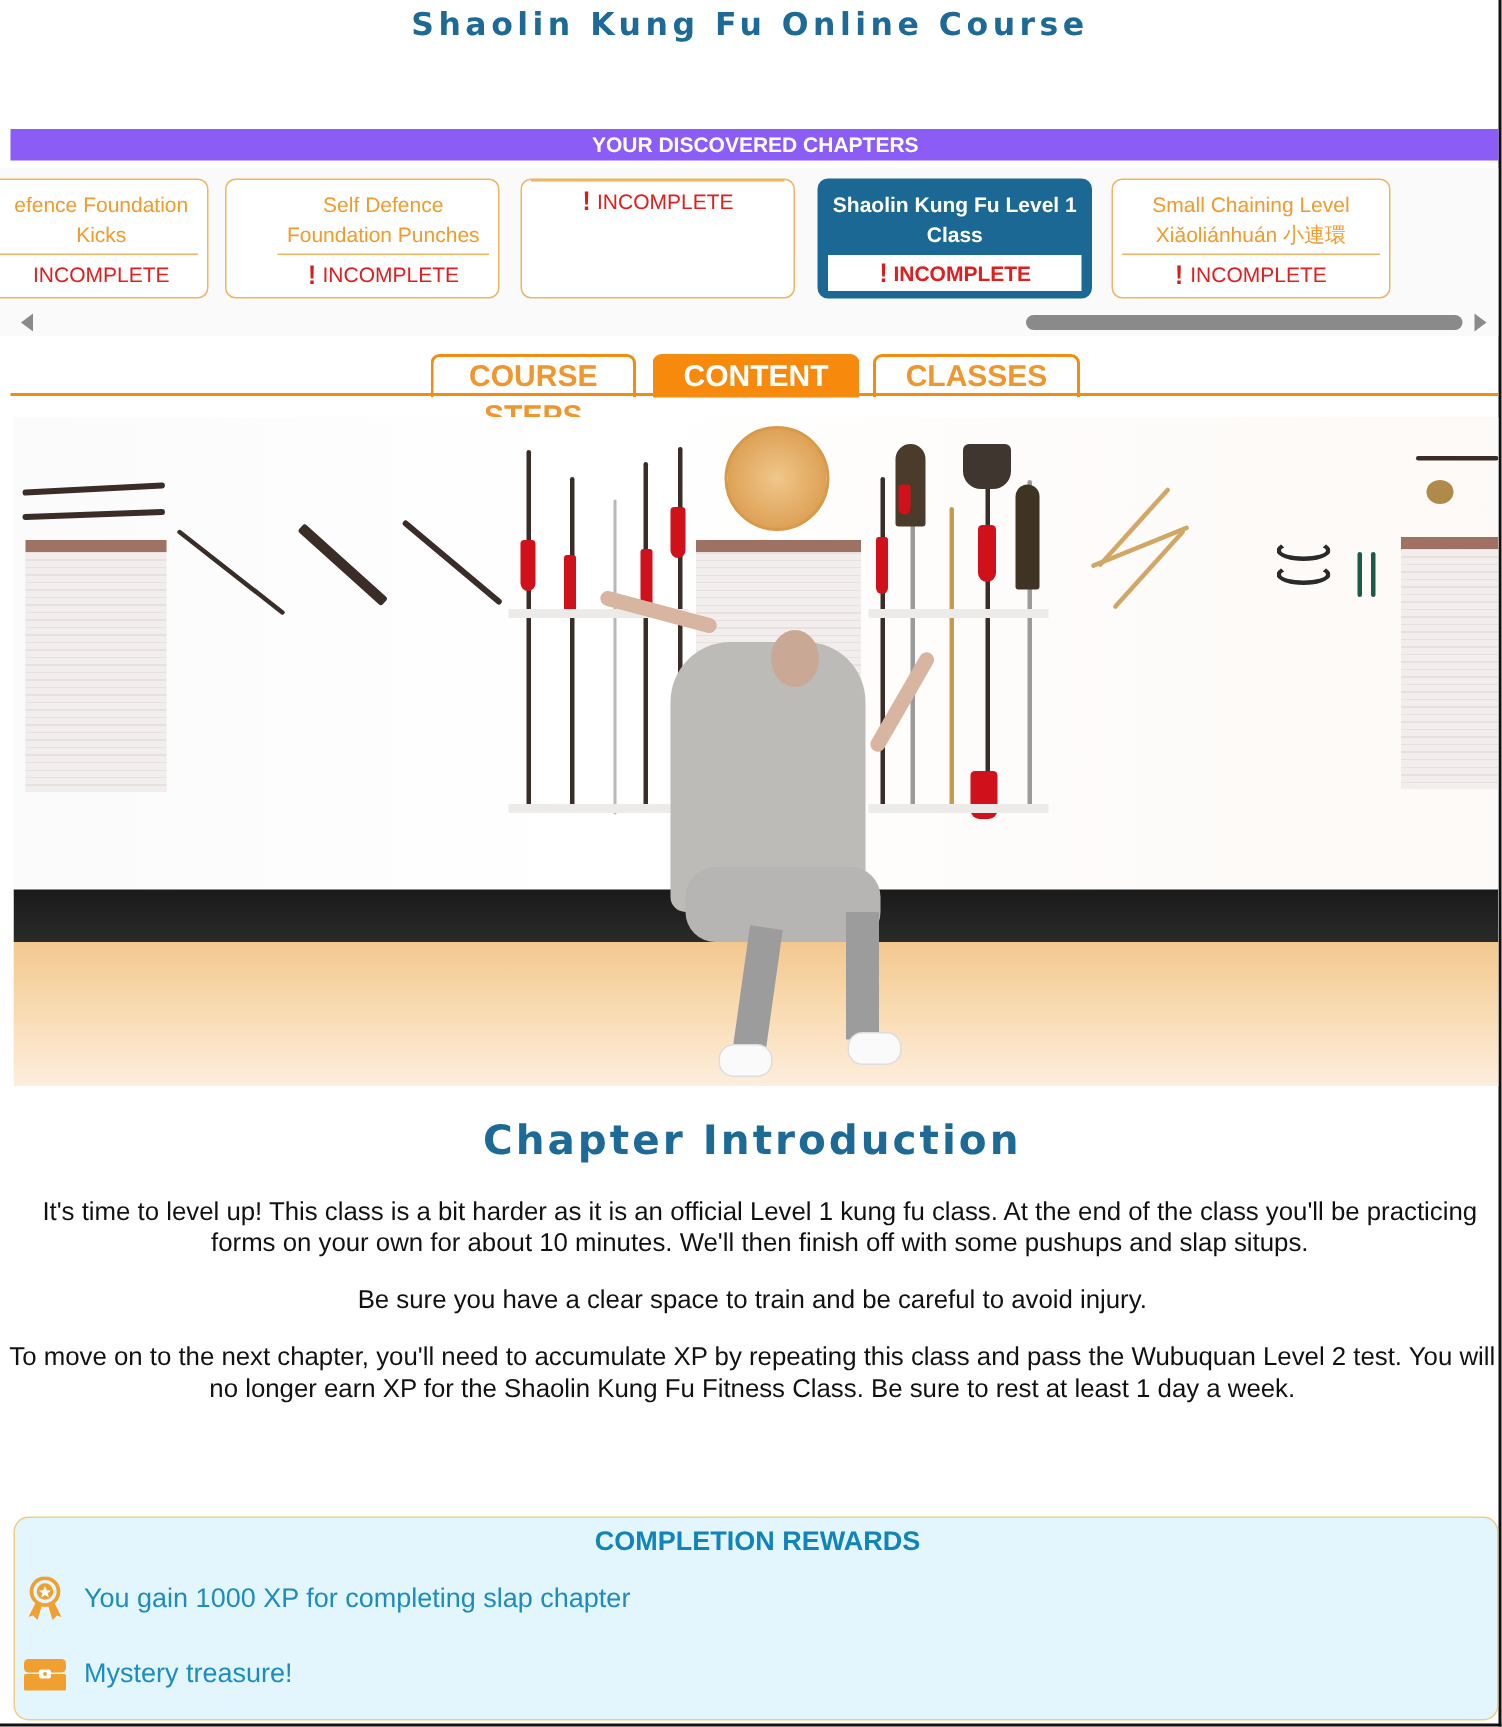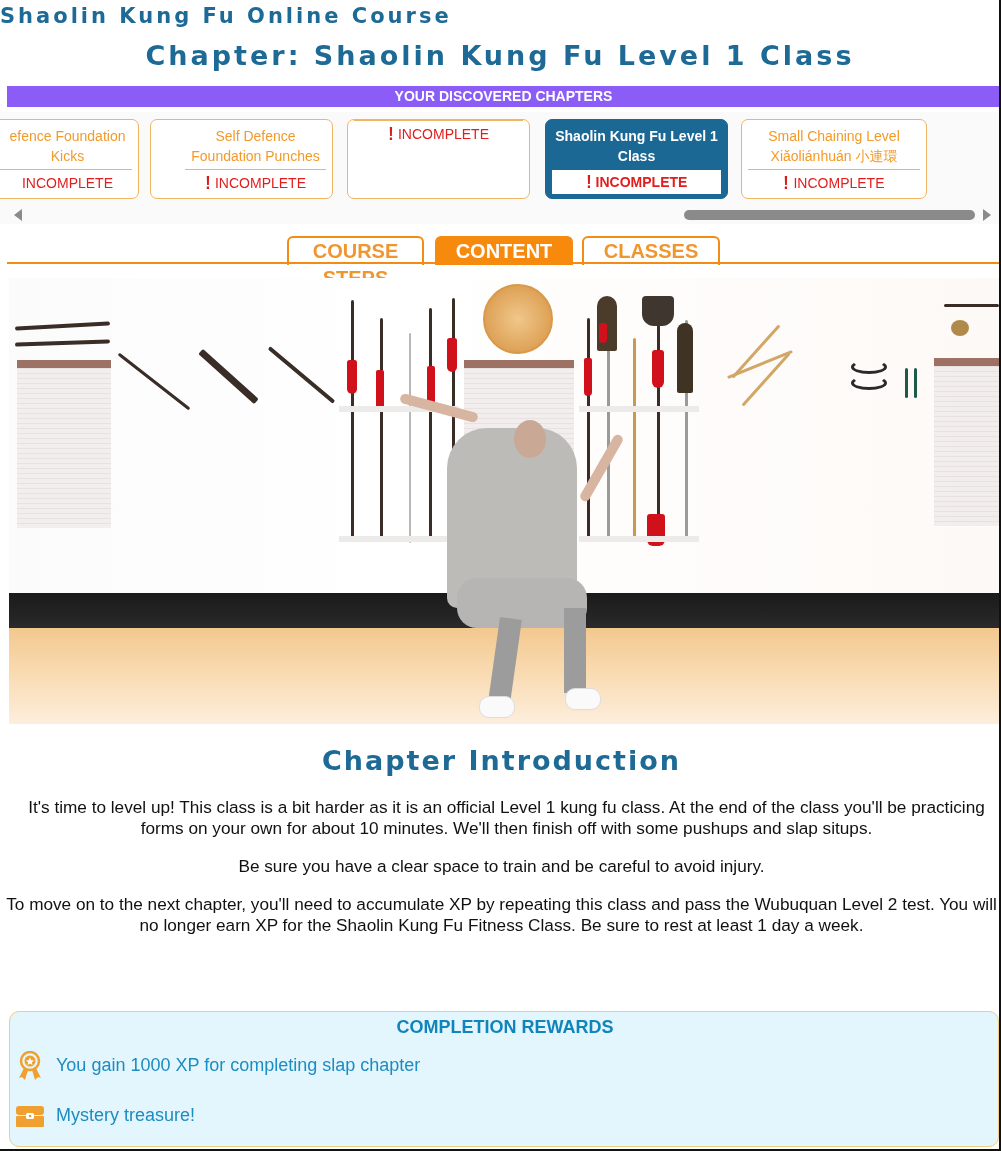--- a/index.html
+++ b/index.html
@@ -2,21 +2,21 @@
 <html><head>
 <meta charset="utf-8">
 <style>
   html, body { margin: 0; padding: 0; }
   body {
     width: 1001px; height: 1151px; overflow: hidden; background: #ffffff;
     font-family: "Liberation Sans", "DejaVu Sans", sans-serif;
     position: relative;
   }
   .page { position: absolute; left: 0; top: 0; width: 999px; height: 1149px; border-right: 2px solid #111; border-bottom: 2px solid #111; overflow: hidden; }
-  .course-title { position: absolute; top: 4px; left: 0; width: 1000px; text-align: left; color: #1d6a96; font-family: "DejaVu Sans", sans-serif; font-weight: bold; font-size: 21px; letter-spacing: 3px; }
+  .course-title { position: absolute; top: 4px; left: 0; width: 1000px; text-align: center; color: #1d6a96; font-family: "DejaVu Sans", sans-serif; font-weight: bold; font-size: 21px; letter-spacing: 3px; }
   .chapter-title { position: absolute; top: 40px; left: 0; width: 1000px; text-align: center; color: #1d6a96; font-family: "DejaVu Sans", sans-serif; font-weight: bold; font-size: 27px; letter-spacing: 3px; }
   .discovered-bar { position: absolute; top: 86px; left: 7px; width: 993px; height: 21px; background: #8b5cf6; color: #fff; text-align: center; font-weight: bold; font-size: 14px; line-height: 21px; }
   .chapters-strip { position: absolute; top: 112px; left: 0; width: 999px; height: 112px; background: #fafafa; overflow: hidden; }
   .chapter-card { position: absolute; top: 7px; height: 80px; width: 183px; border: 1.5px solid #f0b462; border-radius: 7px; background: #fff; box-sizing: border-box; text-align: center; }
   .chapter-card .card-title { color: #f29a2a; font-size: 14px; line-height: 20px; padding-top: 6px; height: 43px; box-sizing: content-box; }
   .chapter-card .card-divider { height: 1px; background: #f0b462; margin: 0 6px; }
   .chapter-card .card-status { color: #e21d1d; font-size: 14px; line-height: 26px; }
   .chapter-card .excl { display: inline-block; font-weight: bold; font-size: 18px; color: #d81c1c; margin-right: 4px; transform: scaleX(0.9); vertical-align: -1px; }
   .chapter-card.active { background: #1c6894; border-color: #1c6894; }
   .chapter-card.active .card-title { color: #fff; font-weight: bold; }
@@ -57,21 +57,20 @@
   .reward-row { position: absolute; left: 6px; height: 30px; }
   .reward-icon { position: absolute; left: 0; top: 0; width: 28px; height: 30px; }
   .reward-text { position: absolute; left: 40px; top: 4px; white-space: nowrap; color: #1d8cc0; font-size: 18px; }
 </style>
 </head>
 <body>
 
 <div class="page">
 
   <div class="course-title">Shaolin Kung Fu Online Course</div>
-  <div class="chapter-title">Chapter: Shaolin Kung Fu Level 1 Class</div>
 
   <div class="discovered-bar">YOUR DISCOVERED CHAPTERS</div>
 
   <div class="chapters-strip">
     <div class="chapter-card" style="left:-44px;">
       <div class="card-title" style="padding-left:40px;">efence Foundation Kicks</div>
       <div class="card-divider"></div>
       <div class="card-status" style="padding-left:40px;">INCOMPLETE</div>
     </div>
 

